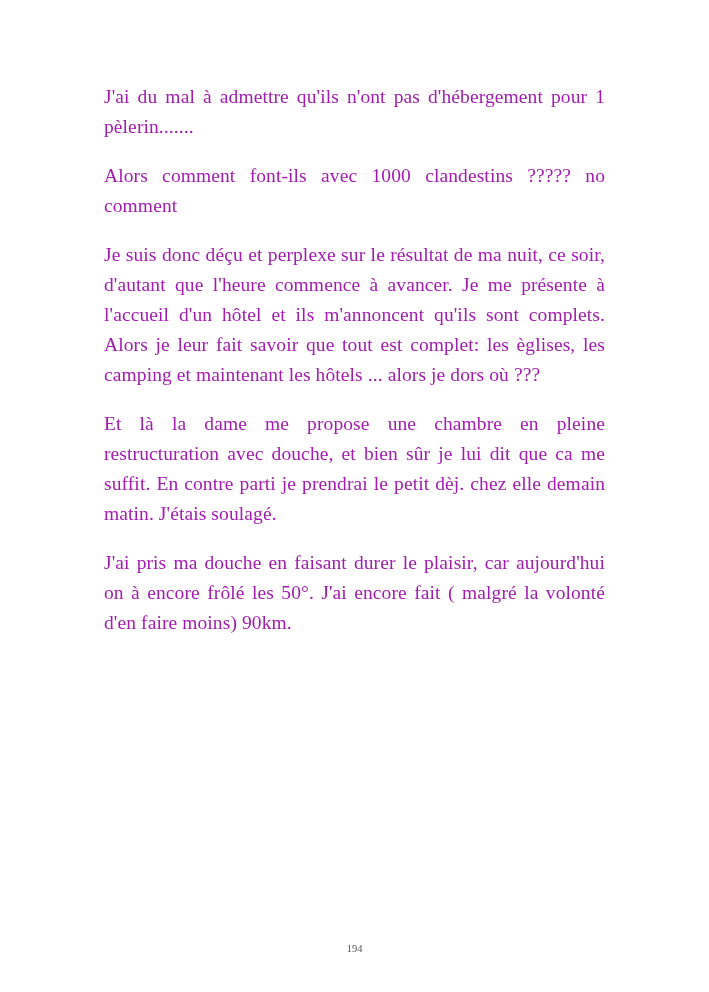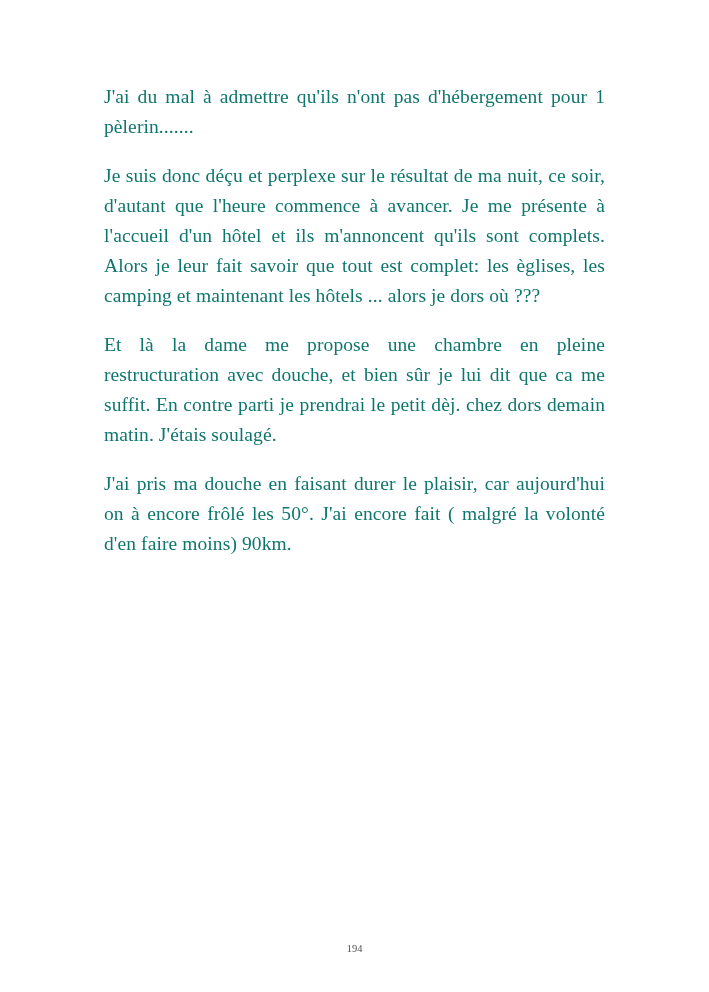--- a/index.html
+++ b/index.html
@@ -20,38 +20,39 @@
     position: absolute;
     top: 82px;
     left: 104px;
     width: 501px;
   }
   .text-block p {
     margin: 0 0 19px 0;
     font-size: 19.5px;
     line-height: 30px;
     text-align: justify;
-    color: #0f766e;
+    color: #a21caf;
     letter-spacing: 0.1px;
   }
   .page-number {
     position: absolute;
     bottom: 38px;
     left: 0;
     width: 100%;
     text-align: center;
     font-size: 10.5px;
     color: #555555;
     font-family: "Liberation Serif", "DejaVu Serif", serif;
   }
 </style>
 </head>
 <body>
 
 <div class="page">
   <div class="text-block">
     <p>J'ai du mal à admettre qu'ils n'ont pas d'hébergement pour 1 pèlerin.......</p>
+    <p>Alors comment font-ils avec 1000 clandestins ????? no comment</p>
     <p>Je suis donc déçu et perplexe sur le résultat de ma nuit, ce soir, d'autant que l'heure commence à avancer. Je me présente à l'accueil d'un hôtel et ils m'annoncent qu'ils sont complets. Alors je leur fait savoir que tout est complet: les èglises, les camping et maintenant les hôtels ... alors je dors où ???</p>
-    <p>Et là la dame me propose une chambre en pleine restructuration avec douche, et bien sûr je lui dit que ca me suffit. En contre parti je prendrai le petit dèj. chez dors demain matin. J'étais soulagé.</p>
+    <p>Et là la dame me propose une chambre en pleine restructuration avec douche, et bien sûr je lui dit que ca me suffit. En contre parti je prendrai le petit dèj. chez elle demain matin. J'étais soulagé.</p>
     <p>J'ai pris ma douche en faisant durer le plaisir, car aujourd'hui on à encore frôlé les 50°. J'ai encore fait ( malgré la volonté d'en faire moins) 90km.</p>
   </div>
   <div class="page-number">194</div>
 </div>
 
 </body></html>

